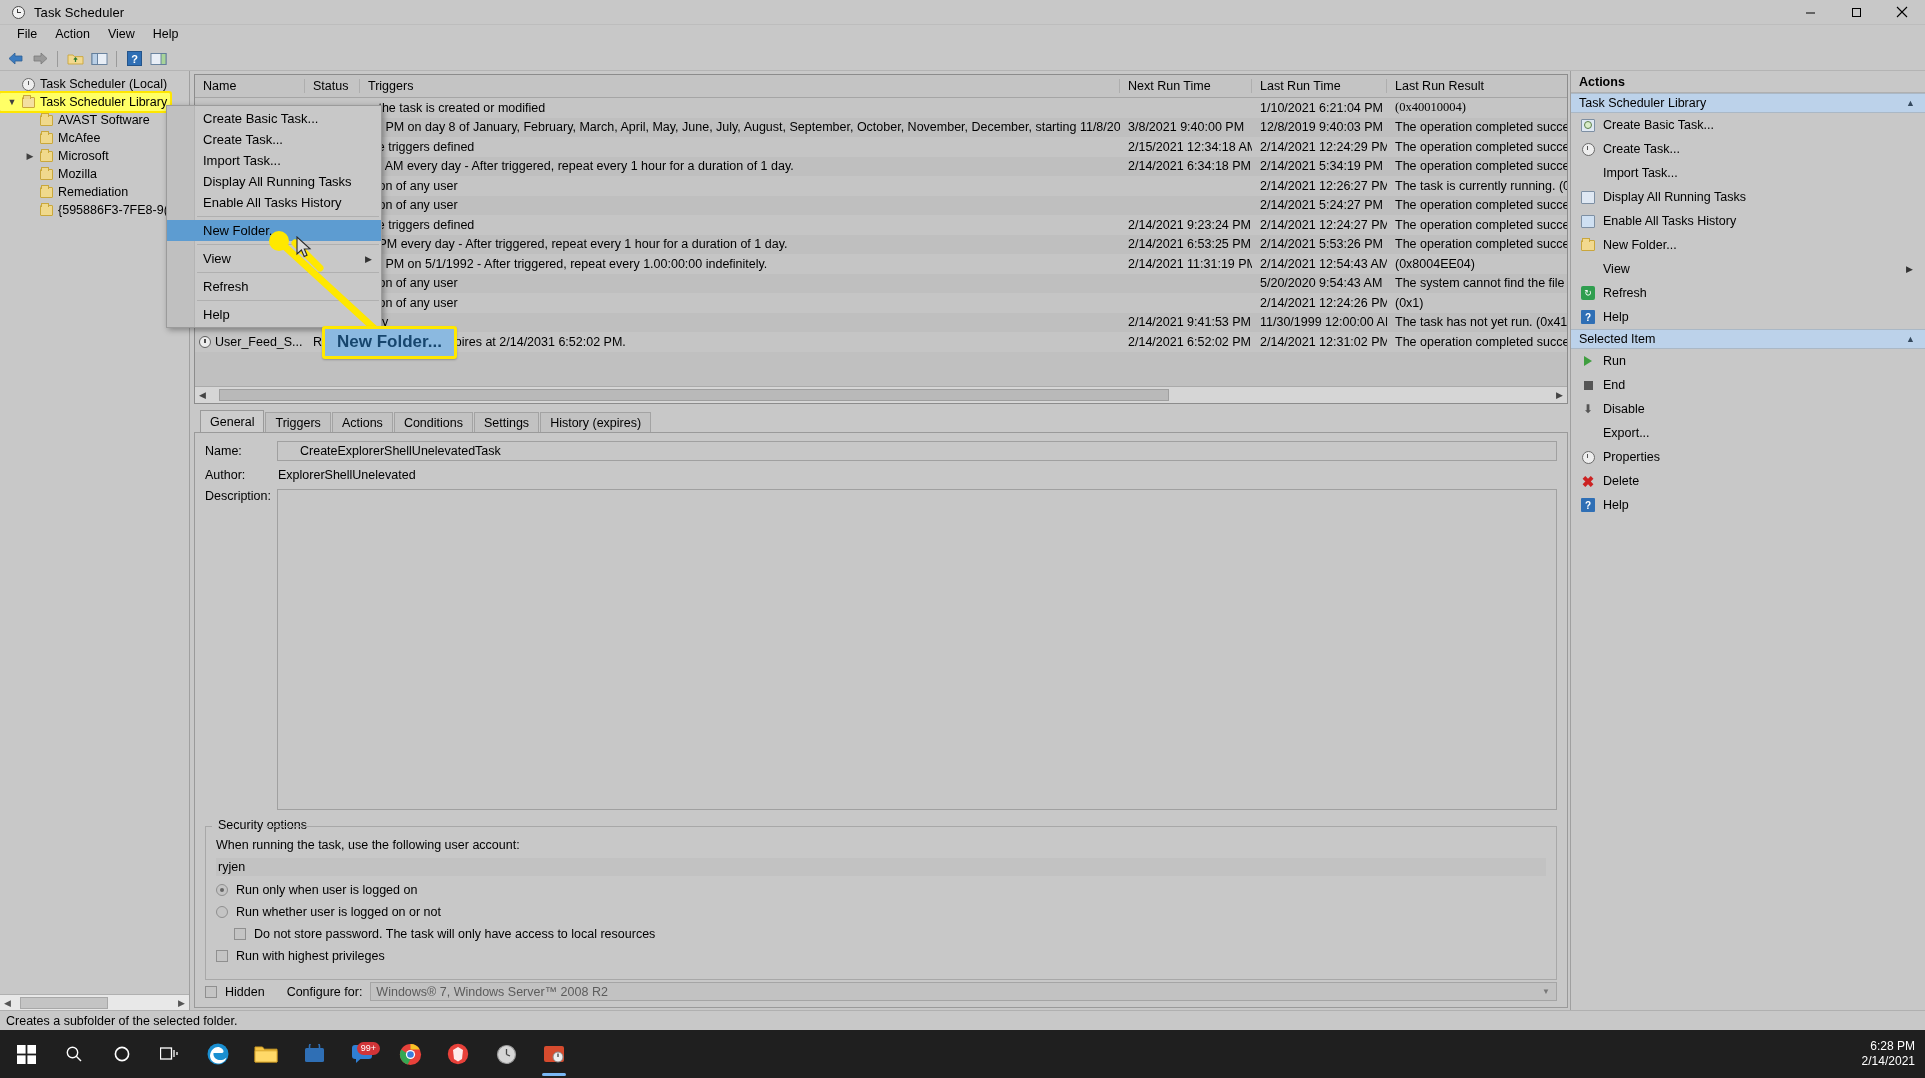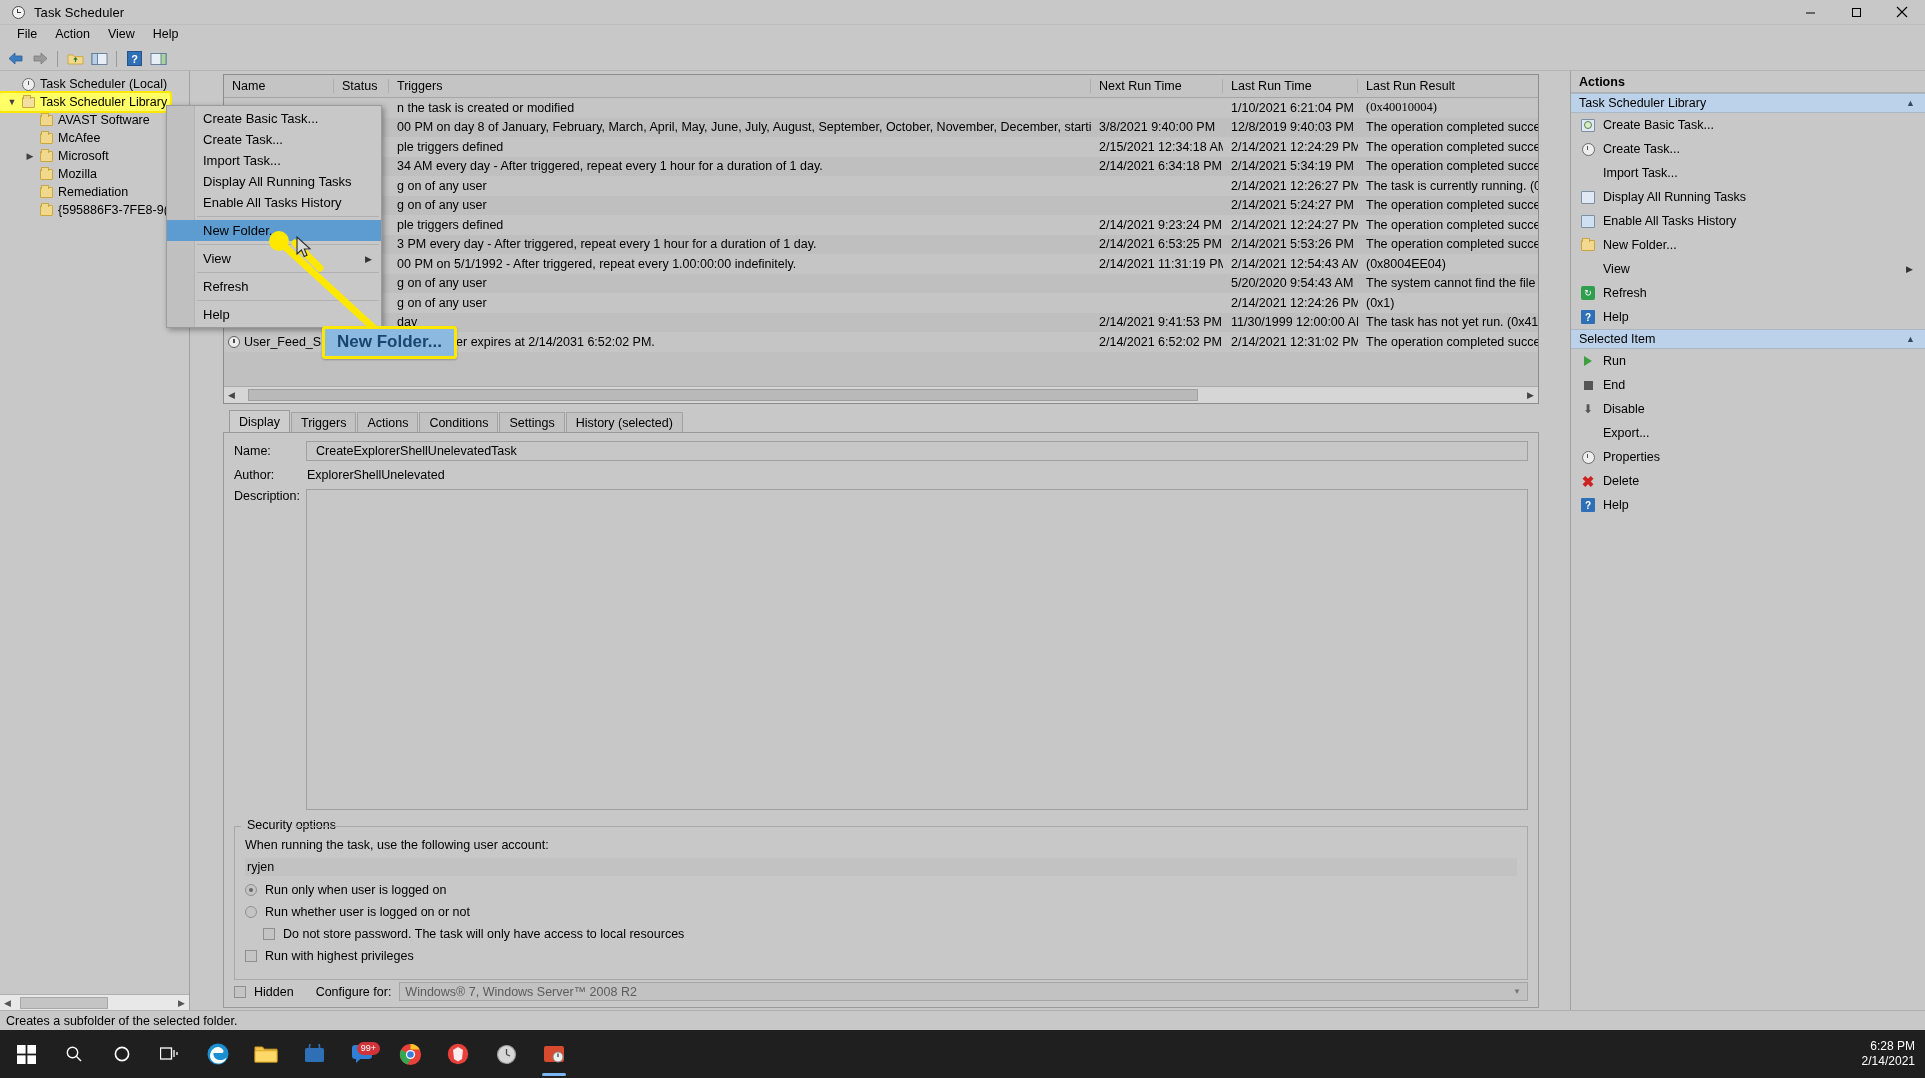--- a/index.html
+++ b/index.html
@@ -78,21 +78,20 @@
   }
   .tbtn { width: 22px; height: 21px; display:flex; align-items:center; justify-content:center; }
   .tsep { width: 1px; height: 16px; background: #9a9a9a; margin: 0 4px; }
 
   
   .body3 {
     flex: 1 1 auto;
     display: flex;
     min-height: 0;
     background: #c8c8c8;
-    gap: 29px;
   }
 
   
   .leftpane {
     width: 190px;
     flex: 0 0 190px;
     background: #c8c8c8;
     border-right: 1px solid #a0a0a0;
     display: flex; flex-direction: column;
     position: relative;
@@ -225,21 +224,21 @@
     display: flex; flex-direction: column;
     overflow: hidden;
   }
   .frow { display: flex; align-items: center; margin-bottom: 7px; flex: 0 0 auto; }
   .flabel { width: 72px; flex: 0 0 72px; font-size: 12.5px; }
   .finput {
     flex: 1 1 auto; height: 20px;
     background: #c7c7c7;
     border: 1px solid #a0a0a0;
     display:flex; align-items:center;
-    padding-left: 9px; font-size: 12.5px;
+    padding-left: 22px; font-size: 12.5px;
   }
   .ftext { flex: 1 1 auto; font-size: 12.5px; padding-left: 1px; }
   .fdesc {
     flex: 1 1 auto;
     background: #c7c7c7;
     border: 1px solid #a0a0a0;
     margin-left: 0;
   }
   .descwrap { display:flex; align-items: stretch; flex: 1 1 auto; min-height: 0; margin-bottom: 8px; }
   .group {
@@ -686,26 +685,26 @@
             </div>
           </div>
         <div class="lscroll">
           <div class="hs-arrow">◀</div>
           <div class="lthumb"></div>
           <div class="hs-arrow" style="margin-left:auto;">▶</div>
         </div>
       </div>
 
       <div class="tabsrow" id="detail-tabs">
-          <div class="tab active">Display</div>
+          <div class="tab active">General</div>
           <div class="tab">Triggers</div>
           <div class="tab">Actions</div>
           <div class="tab">Conditions</div>
           <div class="tab">Settings</div>
-          <div class="tab">History (selected)</div>
+          <div class="tab">History (expires)</div>
         </div>
 
       <div class="detailbox">
         <div class="frow">
           <div class="flabel">Name:</div>
           <div class="finput">CreateExplorerShellUnelevatedTask</div>
         </div>
         <div class="frow">
           <div class="flabel">Author:</div>
           <div class="ftext">ExplorerShellUnelevated</div>

